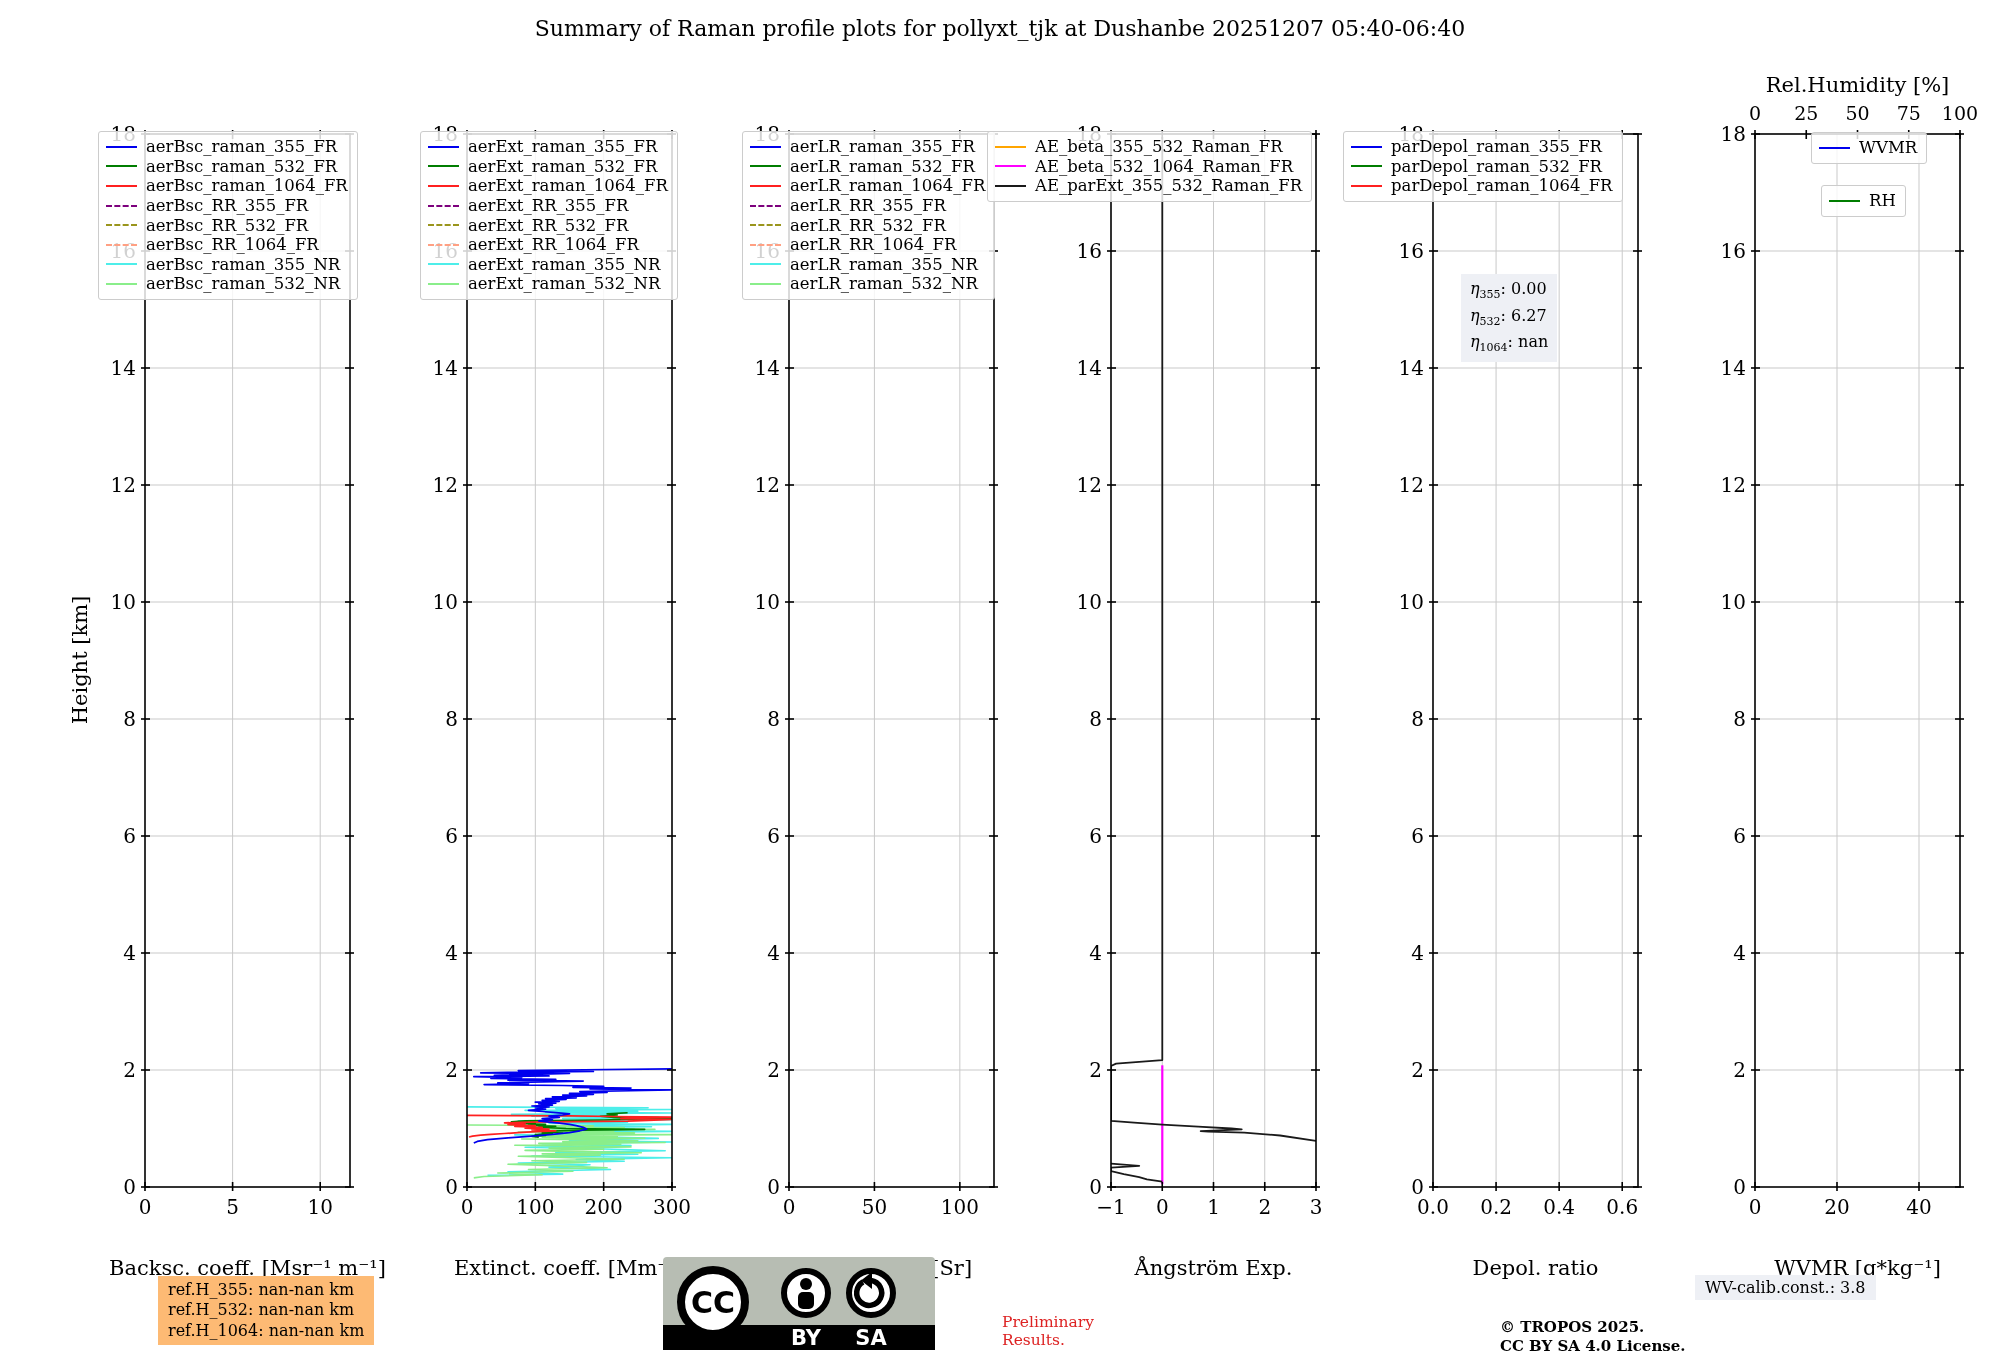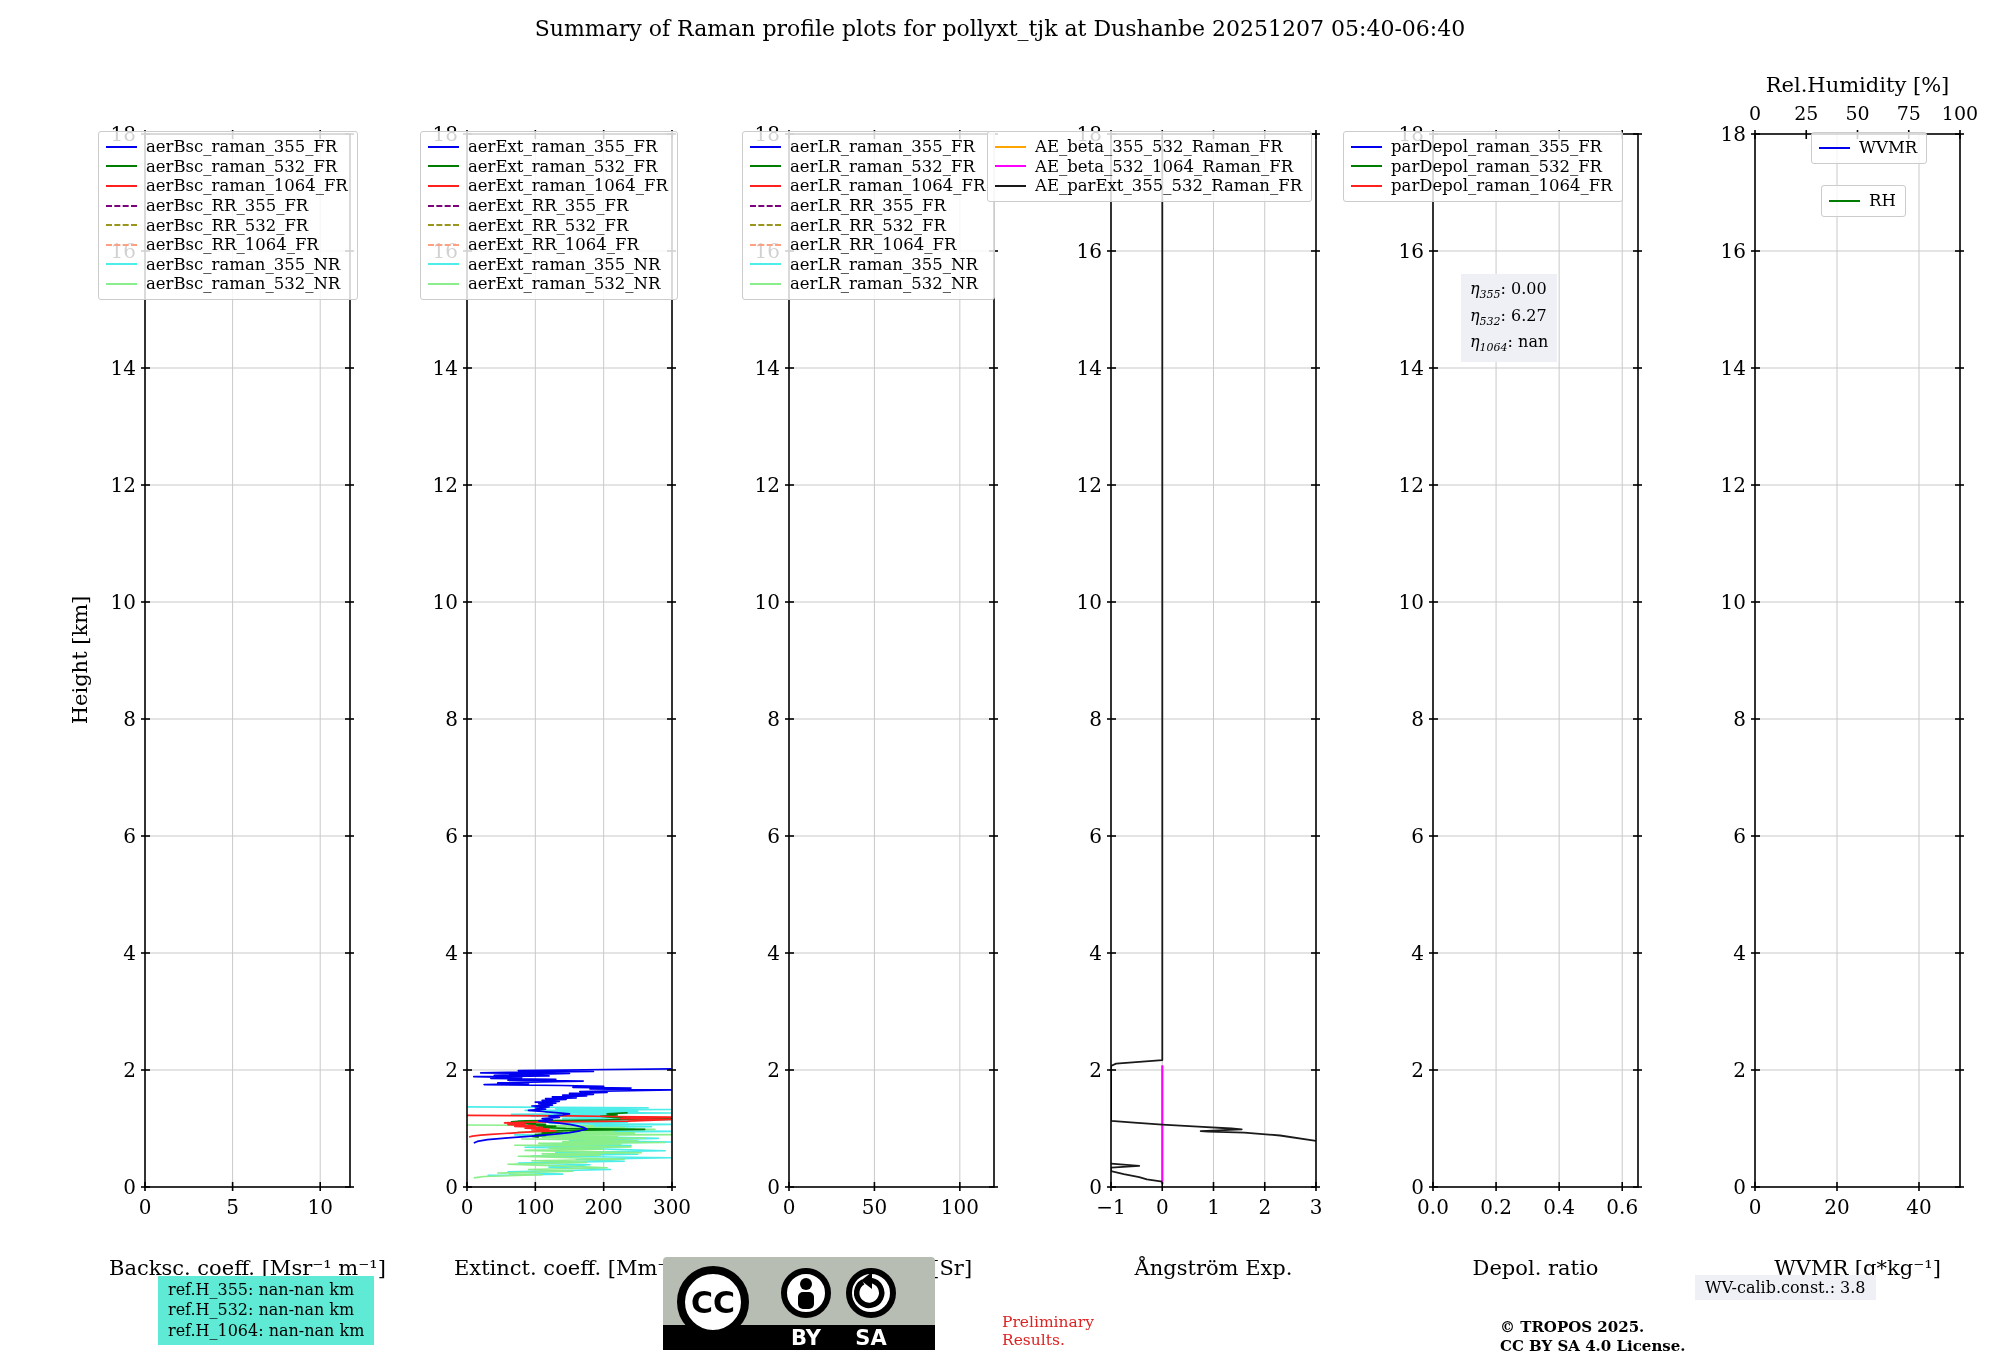--- a/index.html
+++ b/index.html
@@ -12,24 +12,24 @@
   .panel{position:absolute;top:134px;width:205px;height:1053px;}
   .panel svg.plot{position:absolute;left:0;top:0;overflow:visible;}
   .legend{position:absolute;background:rgba(255,255,255,0.82);border:1px solid #cccccc;
           border-radius:3px;padding:5px 9px 5px 7px;z-index:3;white-space:nowrap;}
   .lg-row{display:flex;align-items:center;gap:9px;height:19.6px;}
   .lg-swatch{display:inline-block;width:31px;height:0;border-top-width:2.5px;border-top-color:#000;}
   .lg-label{font-size:16.5px;line-height:19px;}
   .annot{position:absolute;background:#eef0f5;padding:3px 9px 5px 9px;font-size:16px;
          line-height:1.5;z-index:3;white-space:nowrap;}
   .annot .sym{font-style:italic;}
-  .annot sub{font-size:11px;font-style:italic;}
+  .annot sub{font-size:11px;}
   .xlabel{position:absolute;left:-60px;width:325px;text-align:center;top:1088px;
           font-size:21px;white-space:nowrap;margin-top:34px;}
-  .refbox{position:absolute;left:158px;top:1276px;background:#5eead4;padding:4px 10px;
+  .refbox{position:absolute;left:158px;top:1276px;background:#fdba74;padding:4px 10px;
           font-size:16px;line-height:1.28;z-index:2;}
   .prelim{position:absolute;left:1002px;top:1314px;color:#dd2222;font-weight:normal;
           font-size:15.5px;line-height:1.15;}
   .tropos{position:absolute;left:1500px;top:1318px;font-weight:bold;font-size:15px;line-height:1.25;}
   .wvcalib{position:absolute;left:1695px;top:1275px;background:#eef0f5;padding:3px 10px;
            font-size:16px;}
   .ccbadge{position:absolute;left:663px;top:1257px;}
 </style>
 </head>
 <body>

